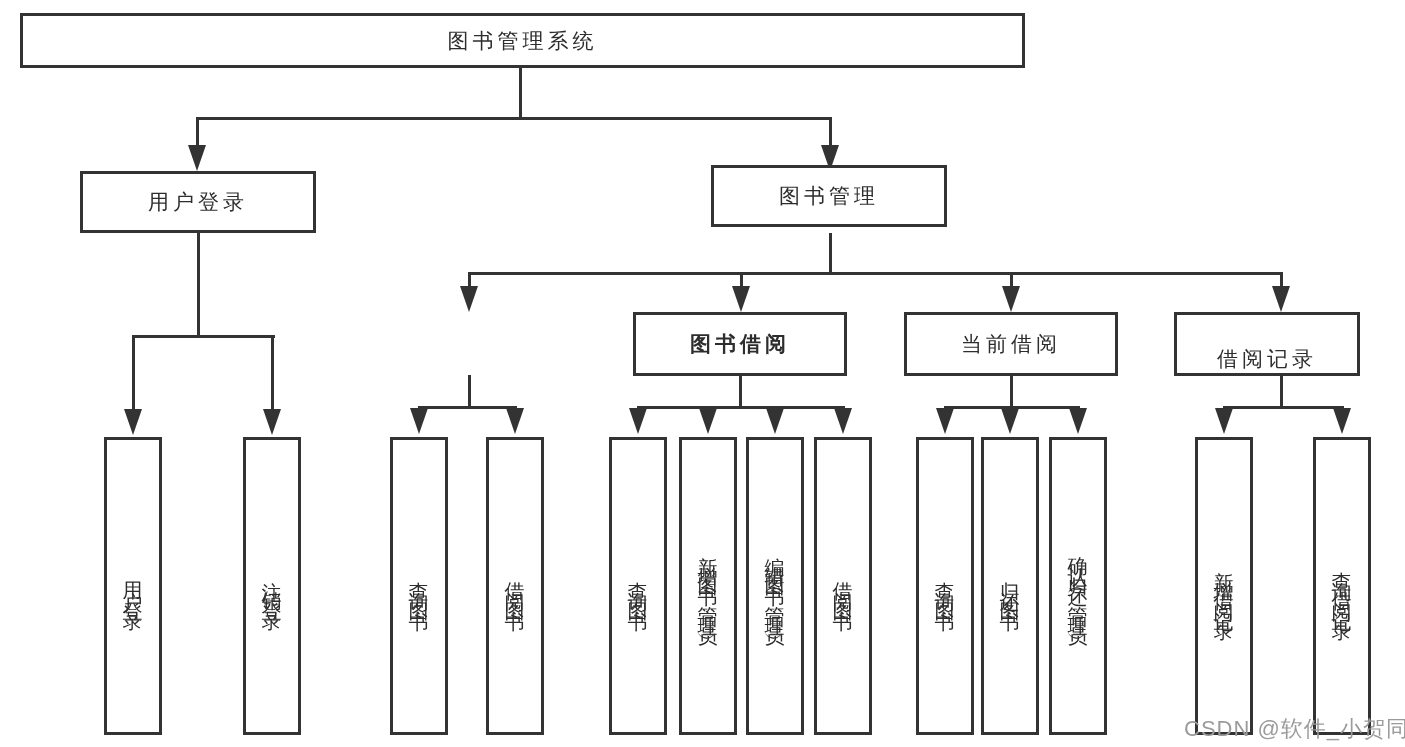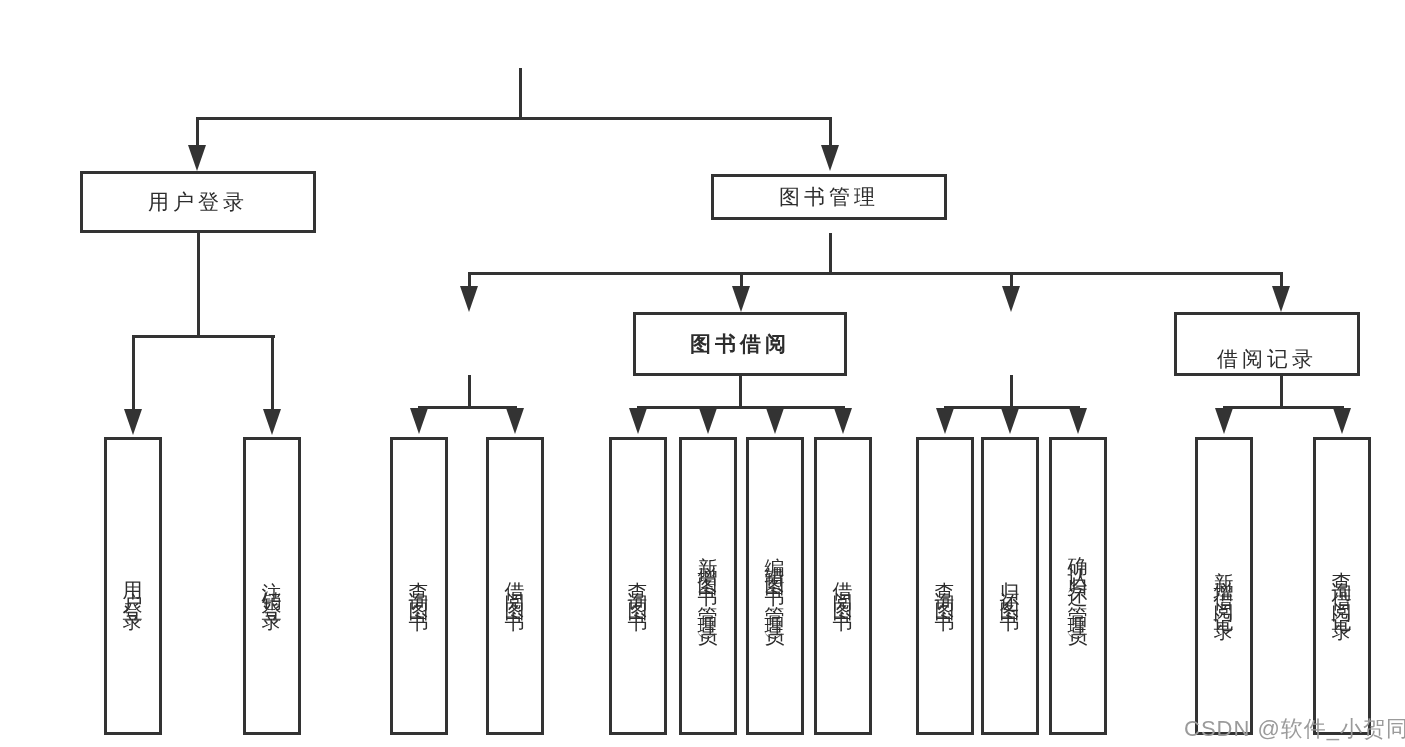--- a/index.html
+++ b/index.html
@@ -56,32 +56,35 @@
     white-space:nowrap;
     z-index:5;
     color:var(--watermark_gray);
   }
 </style>
 </head>
 <body>
 
 <div class="stage">
 
+  <div class="box" style="left:20px;top:13px;width:1005px;height:55px;">
+    <span class="hlabel">图书管理系统</span>
+  </div>
 
   <div class="line" style="left:519px;top:68px;width:3px;height:50px;"></div>
   <div class="line" style="left:196px;top:117px;width:636px;height:3px;"></div>
   <div class="line" style="left:196px;top:117px;width:3px;height:33px;"></div>
   <div class="arrow" style="left:188px;top:145px;"></div>
   <div class="line" style="left:829px;top:117px;width:3px;height:33px;"></div>
   <div class="arrow" style="left:821px;top:145px;"></div>
 
   <div class="box" style="left:80px;top:171px;width:236px;height:62px;">
     <span class="hlabel">用户登录</span>
   </div>
-  <div class="box" style="left:711px;top:174px;width:236px;height:46px;">
+  <div class="box" style="left:711px;top:165px;width:236px;height:62px;">
     <span class="hlabel">图书管理</span>
   </div>
 
   <div class="line" style="left:197px;top:233px;width:3px;height:104px;"></div>
   <div class="line" style="left:132px;top:335px;width:143px;height:3px;"></div>
   <div class="line" style="left:132px;top:335px;width:3px;height:76px;"></div>
   <div class="arrow" style="left:124px;top:409px;"></div>
   <div class="line" style="left:271px;top:335px;width:3px;height:76px;"></div>
   <div class="arrow" style="left:263px;top:409px;"></div>
 
@@ -91,20 +94,23 @@
   <div class="arrow" style="left:460px;top:286px;"></div>
   <div class="line" style="left:740px;top:272px;width:3px;height:20px;"></div>
   <div class="arrow" style="left:732px;top:286px;"></div>
   <div class="line" style="left:1010px;top:272px;width:3px;height:20px;"></div>
   <div class="arrow" style="left:1002px;top:286px;"></div>
   <div class="line" style="left:1280px;top:272px;width:3px;height:20px;"></div>
   <div class="arrow" style="left:1272px;top:286px;"></div>
 
   <div class="box" style="left:633px;top:312px;width:214px;height:64px;font-weight:bold;">
     <span class="hlabel">图书借阅</span>
+  </div>
+  <div class="box" style="left:904px;top:312px;width:214px;height:64px;">
+    <span class="hlabel">当前借阅</span>
   </div>
   <div class="box" style="left:1174px;top:312px;width:186px;height:64px;align-items:flex-end;">
     <span class="hlabel">借阅记录</span>
   </div>
 
   <div class="line" style="left:468px;top:375px;width:3px;height:33px;"></div>
   <div class="line" style="left:418px;top:406px;width:99px;height:3px;"></div>
   <div class="arrow" style="left:410px;top:408px;"></div>
   <div class="arrow" style="left:506px;top:408px;"></div>
 

